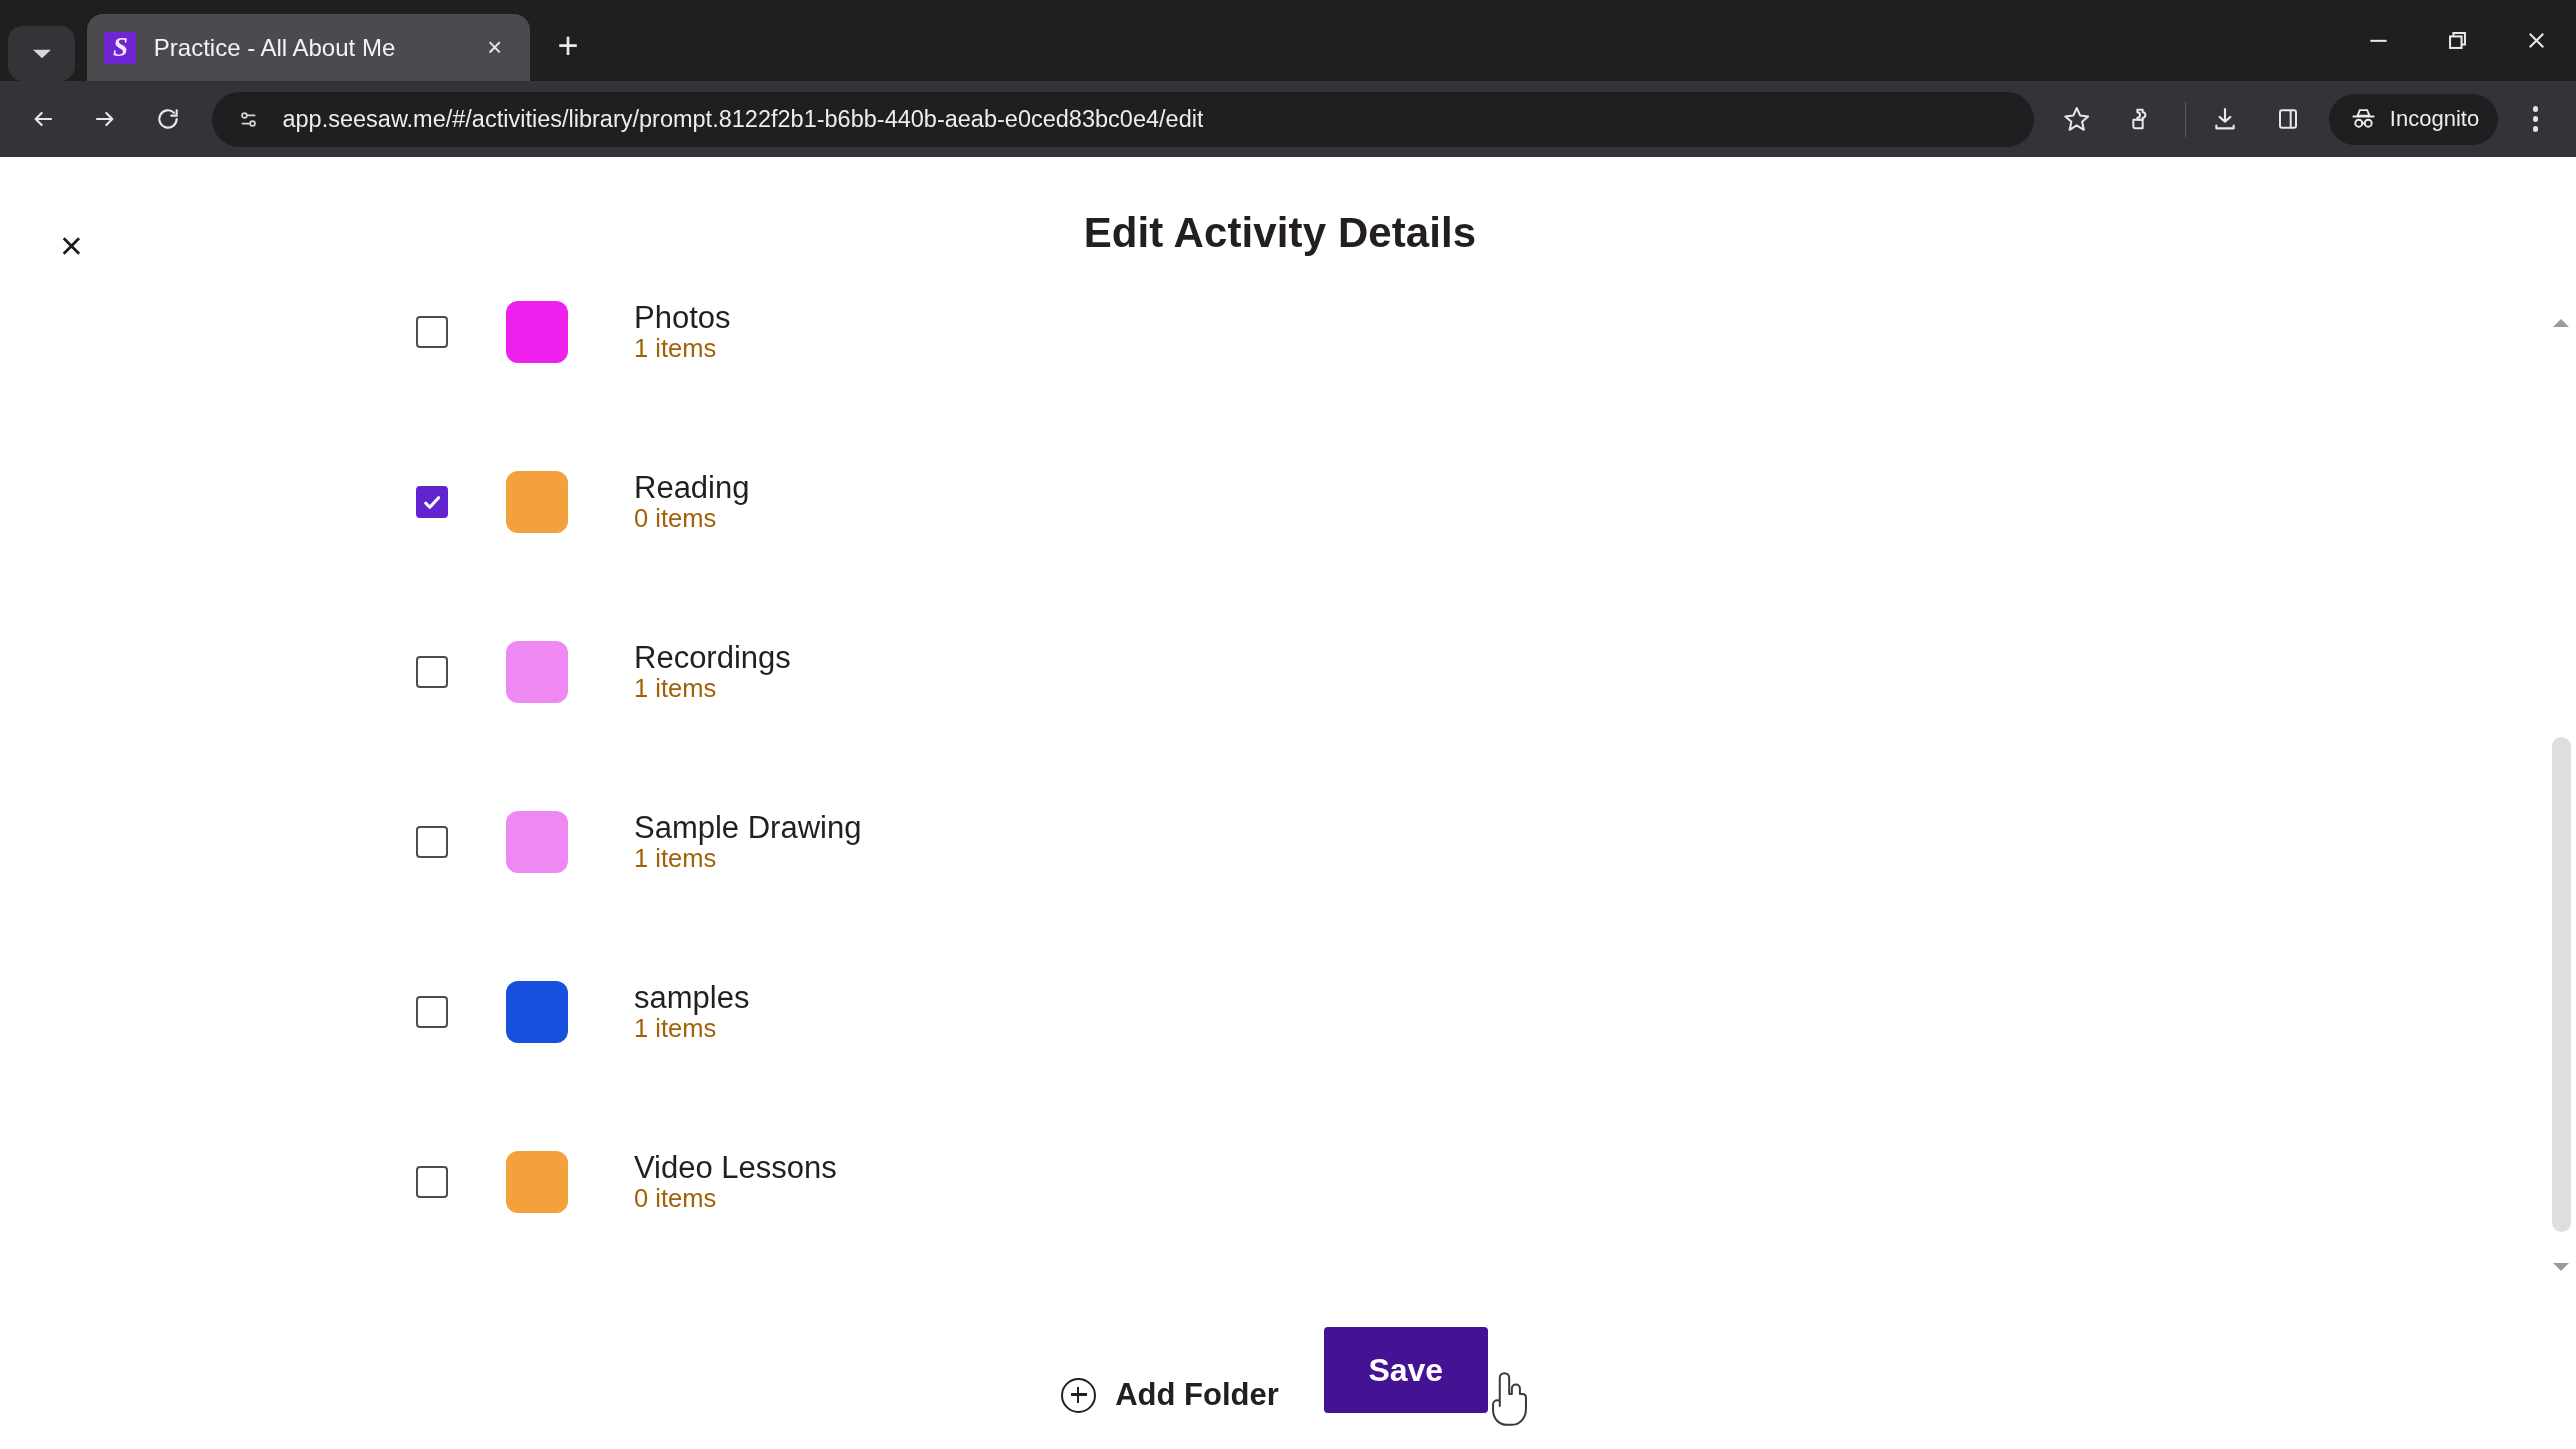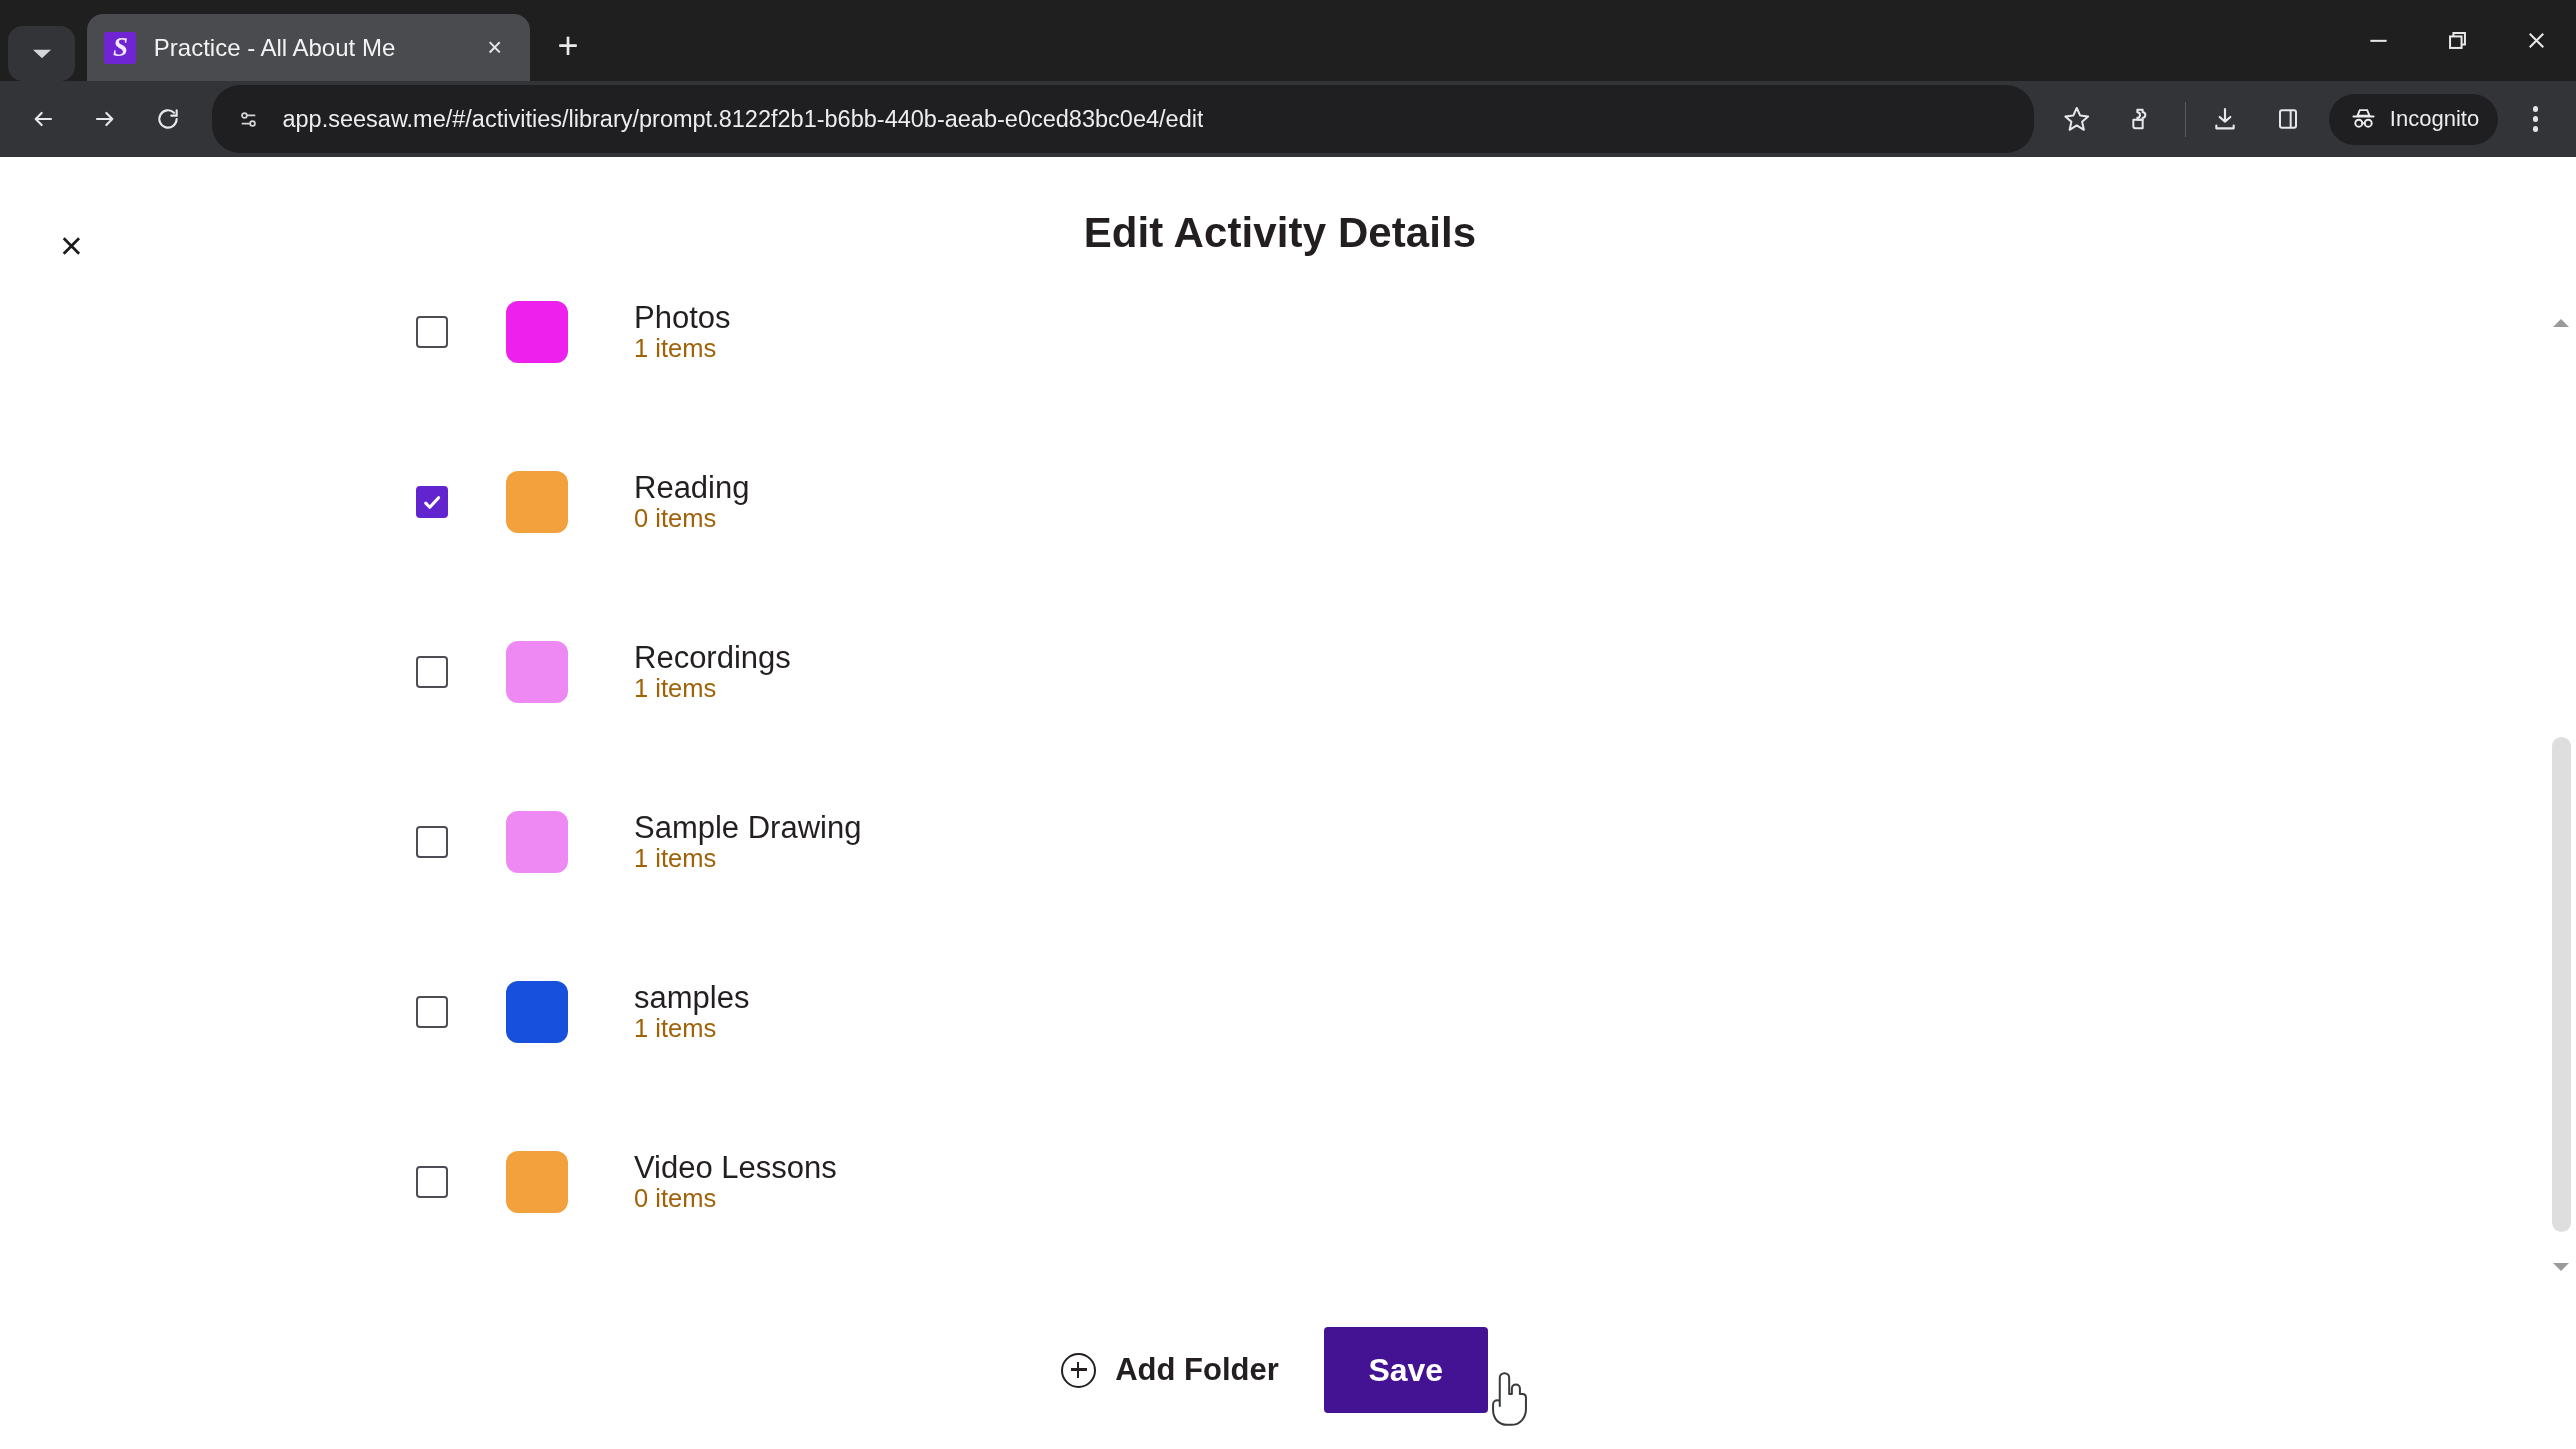--- a/index.html
+++ b/index.html
@@ -69,21 +69,21 @@
   .navbar {
     height:76px; background:#333438;
     display:flex; align-items:center; padding:0 14.8px;
   }
   .nav-ico {
     width:56px; height:56px; border-radius:50%; margin-right:6.7px;
     display:flex; align-items:center; justify-content:center;
     color:#e8e8ea; flex:none;
   }
   .omnibox {
-    flex:1; height:68px; background:#1f1f21;
+    flex:1; height:55px; background:#1f1f21;
     border-radius:28px; display:flex; align-items:center;
     padding:0 17.4px; margin:0 14.8px 0 9.4px; min-width:0;
   }
   .omni-ctl {
     width:38px; height:38px; border-radius:50%; flex:none;
     display:flex; align-items:center; justify-content:center;
     color:#d5d5d8;
   }
   .omni-url {
     margin-left:14.8px; color:#eceded; font-size:23.5px;
@@ -165,21 +165,21 @@
   .sb-arrow.up b { border-bottom:8.7px solid #9a9a9c; }
   .sb-arrow.dn b { border-top:8.7px solid #9a9a9c; }
   .sb-thumb {
     position:absolute; left:5.4px; top:446px;
     width:19px; height:495px; border-radius:9.4px; background:#dededf;
   }
 
   
   .footer {
     position:absolute; left:0; bottom:36px; width:2549px;
-    display:flex; align-items:center; justify-content:center; gap:45px;
+    display:flex; align-items:flex-end; justify-content:center; gap:45px;
   }
   .addfolder {
     display:flex; align-items:center; gap:19px;
     font-size:31px; font-weight:700; color:#231f20; background:none;
     border:none; font-family:inherit;
   }
   .plus-circ {
     width:35px; height:35px; border-radius:50%;
     border:2.7px solid #231f20; position:relative; flex:none;
   }

